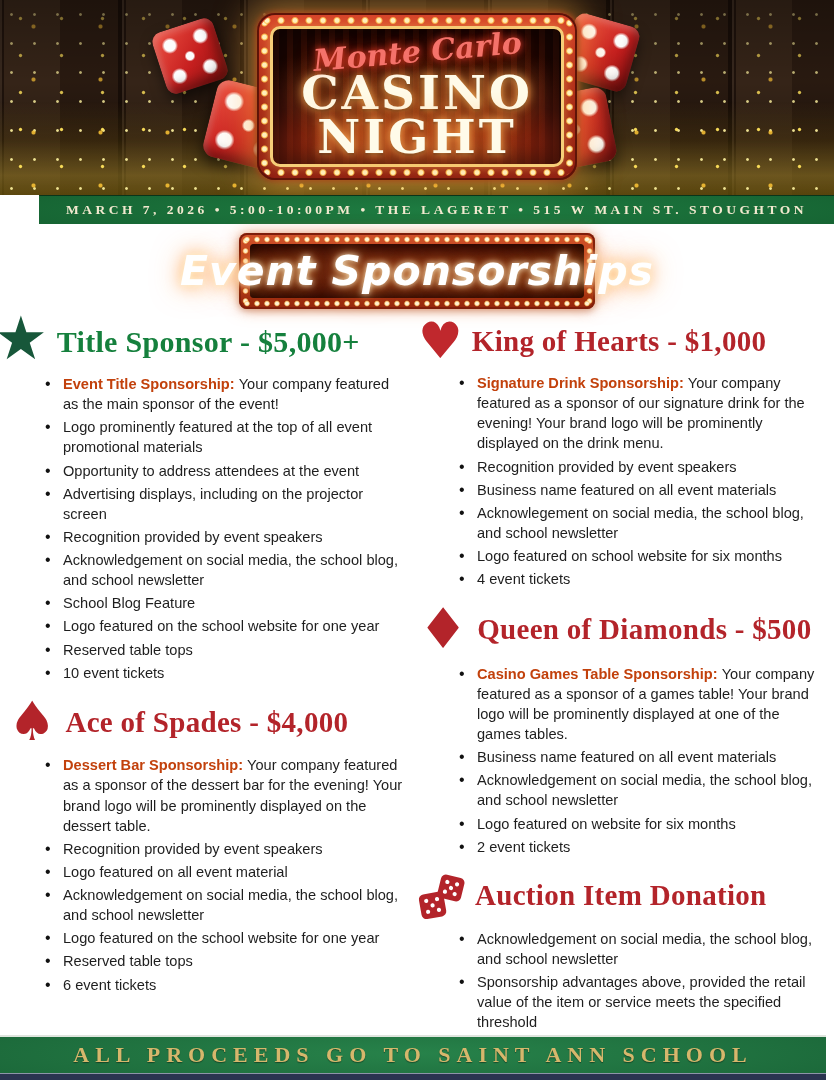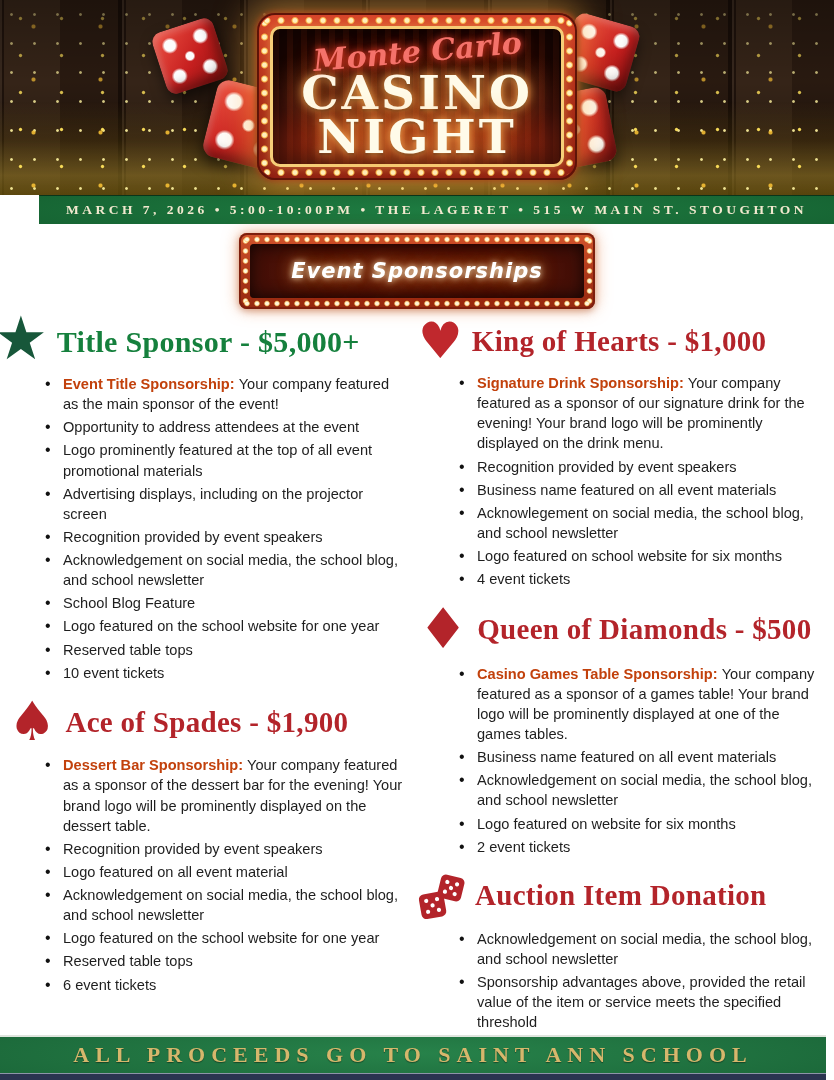--- a/index.html
+++ b/index.html
@@ -114,21 +114,21 @@
     background-repeat: repeat-x, repeat-x, repeat-y, repeat-y;
   }
   .mini-inner {
     position:absolute; inset:11px; border-radius:4px;
     background: radial-gradient(110% 150% at 50% 55%, #5d170b 0%, #3d0d06 55%, #290704 100%);
     box-shadow: inset 0 0 16px rgba(0,0,0,.75);
     display:flex; align-items:center; justify-content:center;
   }
   .mini-text {
     font-family:"DejaVu Sans", sans-serif; font-style:italic; font-weight:bold;
-    font-size:21px; color:#ffffff; letter-spacing:1px; white-space:nowrap;
+    font-size:41px; color:#ffffff; letter-spacing:1px; white-space:nowrap;
     text-shadow:0 0 6px rgba(255,244,210,.95), 0 0 16px rgba(255,160,60,.8),
                 0 0 30px rgba(255,120,40,.5);
   }
   
   .columns { display:flex; gap:12px; padding:10px 8px 0 6px; }
   .col-left  { width:400px; }
   .col-right { width:408px; }
   .section { margin-bottom:15px; }
   .section-head { display:flex; align-items:center; gap:9px; margin-bottom:9px; }
   .icon-glyph { font-family:"DejaVu Sans", sans-serif; line-height:.9; flex:0 0 auto; }
@@ -201,36 +201,36 @@
 
   <div class="col-left">
 
     <div class="section">
       <div class="section-head">
         <span class="icon-glyph star-ic">★</span>
         <span class="section-title t-green">Title Sponsor - $5,000+</span>
       </div>
       <ul class="bullets">
           <li><strong>Event Title Sponsorship: </strong>Your company featured as the main sponsor of the event!</li>
+          <li>Logo prominently featured at the top of all event promotional materials</li>
           <li>Opportunity to address attendees at the event</li>
-          <li>Logo prominently featured at the top of all event promotional materials</li>
           <li>Advertising displays, including on the projector screen</li>
           <li>Recognition provided by event speakers</li>
           <li>Acknowledgement on social media, the school blog, and school newsletter</li>
           <li>School Blog Feature</li>
           <li>Logo featured on the school website for one year</li>
           <li>Reserved table tops</li>
           <li>10 event tickets</li>
         </ul>
     </div>
 
     <div class="section">
       <div class="section-head">
         <span class="icon-glyph spade-ic">♠</span>
-        <span class="section-title t-red">Ace of Spades - $1,900</span>
+        <span class="section-title t-red">Ace of Spades - $4,000</span>
       </div>
       <ul class="bullets">
           <li><strong>Dessert Bar Sponsorship: </strong>Your company featured as a sponsor of the dessert bar for the evening! Your brand logo will be prominently displayed on the dessert table.</li>
           <li>Recognition provided by event speakers</li>
           <li>Logo featured on all event material</li>
           <li>Acknowledgement on social media, the school blog, and school newsletter</li>
           <li>Logo featured on the school website for one year</li>
           <li>Reserved table tops</li>
           <li>6 event tickets</li>
         </ul>

